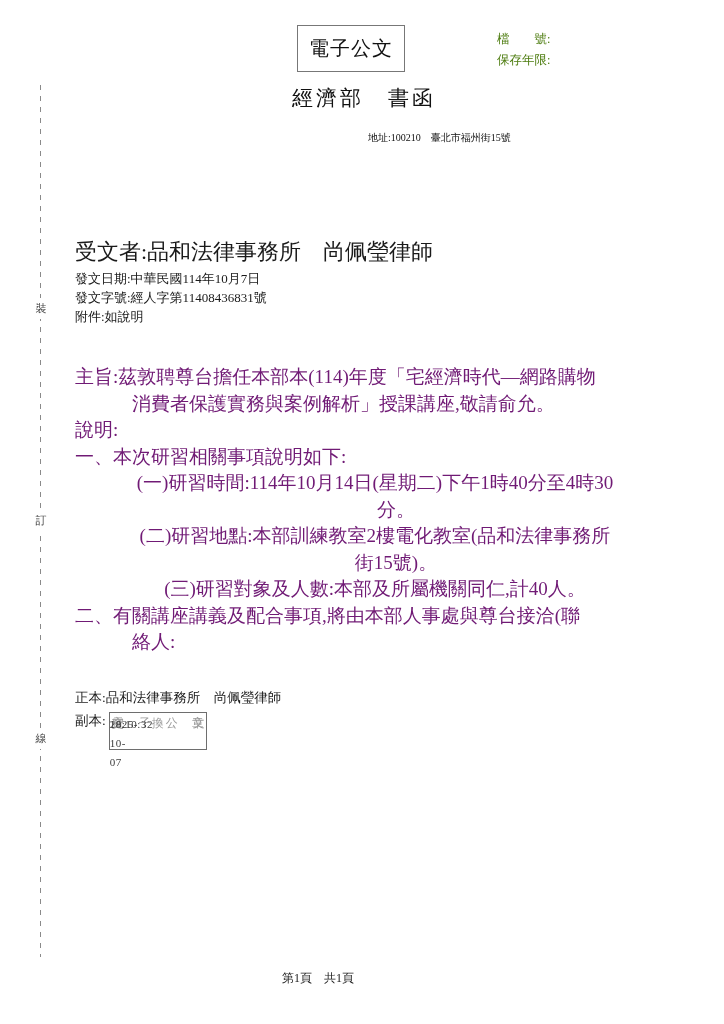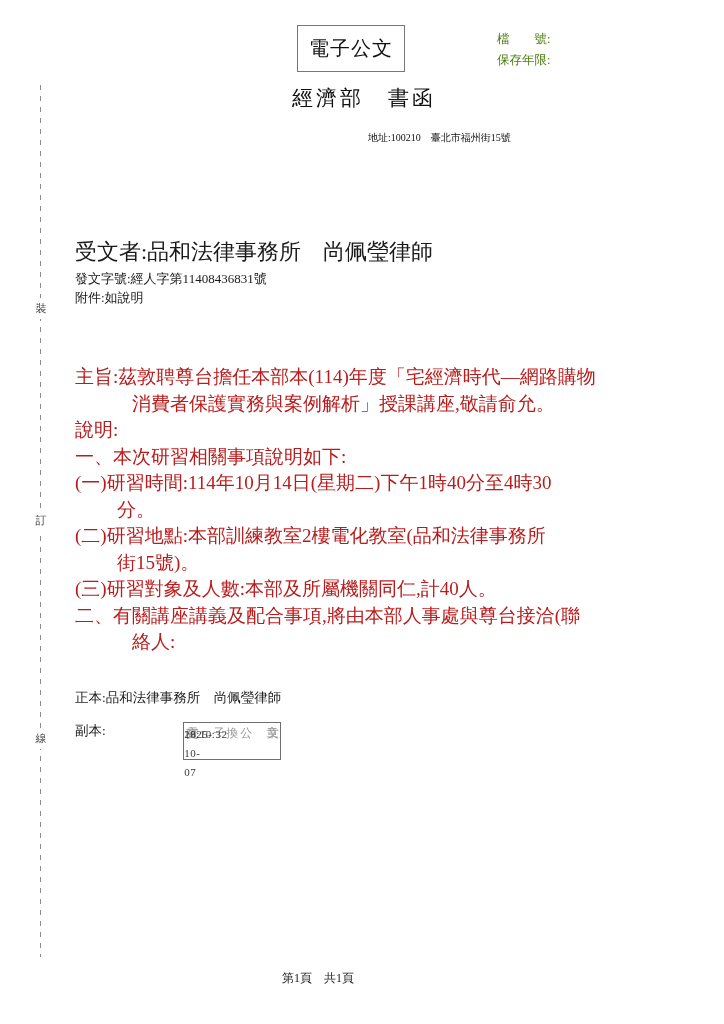--- a/index.html
+++ b/index.html
@@ -51,31 +51,31 @@
   }
 
   
   .meta-block { position:absolute; left:75px; top:240px; }
   .recipient-line { font-size:22px; line-height:24px; margin-bottom:5px; white-space:nowrap; }
   .meta-line { font-size:13px; line-height:19px; white-space:nowrap; }
 
   
   .body-block {
     position:absolute; left:75px; top:364px; width:600px;
-    font-size:19px; line-height:26.5px; color:#b91c1c;
+    font-size:19px; line-height:26.5px; color:#701a75;
   }
   .body-block p { margin:0; white-space:pre-line; }
   .p-subject { padding-left:57px; text-indent:-57px; }
   .p-label   { padding-left:0; }
   .item-l1   { margin-left:28px; padding-left:57px; text-indent:-57px; }
-  .item-l2   { margin-left:43px; padding-left:42px; text-indent:-42px; }
+  .item-l2   { margin-left:43px; padding-left:42px; text-indent:-42px;text-align:center; }
 
   
   .copies-block { position:absolute; left:75px; top:688px; font-size:13.5px; line-height:19px; }
-  .copies-row { display:flex; align-items:flex-start; margin-top:14px;justify-content:space-between; }
+  .copies-row { display:flex; align-items:flex-start; margin-top:4px; }
   .stamp {
     position:relative; margin-left:3px; margin-top:1px;
     width:96px; height:36px;
     border:1px solid #6e6e6e;
     color:#444;
   }
   .stamp-row { position:relative; height:18px; overflow:hidden; }
   .stamp-chars {
     position:absolute; left:2px; top:1px; width:100%;
     font-size:12px; color:#9a9a9a; white-space:nowrap;
@@ -107,20 +107,21 @@
   <div class="badge-box">電子公文</div>
   <div class="file-labels">
     <div>檔　　號:</div>
     <div>保存年限:</div>
   </div>
   <div class="doc-title">經濟部　書函</div>
   <div class="agency-address">地址:100210　臺北市福州街15號</div>
 
   <div class="meta-block">
     <div class="recipient-line">受文者:品和法律事務所　尚佩瑩律師</div>
+    <div class="meta-line">發文日期:中華民國114年10月7日</div>
     <div class="meta-line">發文字號:經人字第11408436831號</div>
     <div class="meta-line">附件:如說明</div>
   </div>
 
   <div class="body-block">
     <p class="p-subject">主旨:茲敦聘尊台擔任本部本(114)年度「宅經濟時代—網路購物
 消費者保護實務與案例解析」授課講座,敬請俞允。</p>
     <p class="p-label">說明:</p>
     <p class="item-l1">一、本次研習相關事項說明如下:</p>
     <p class="item-l2">(一)研習時間:114年10月14日(星期二)下午1時40分至4時30

